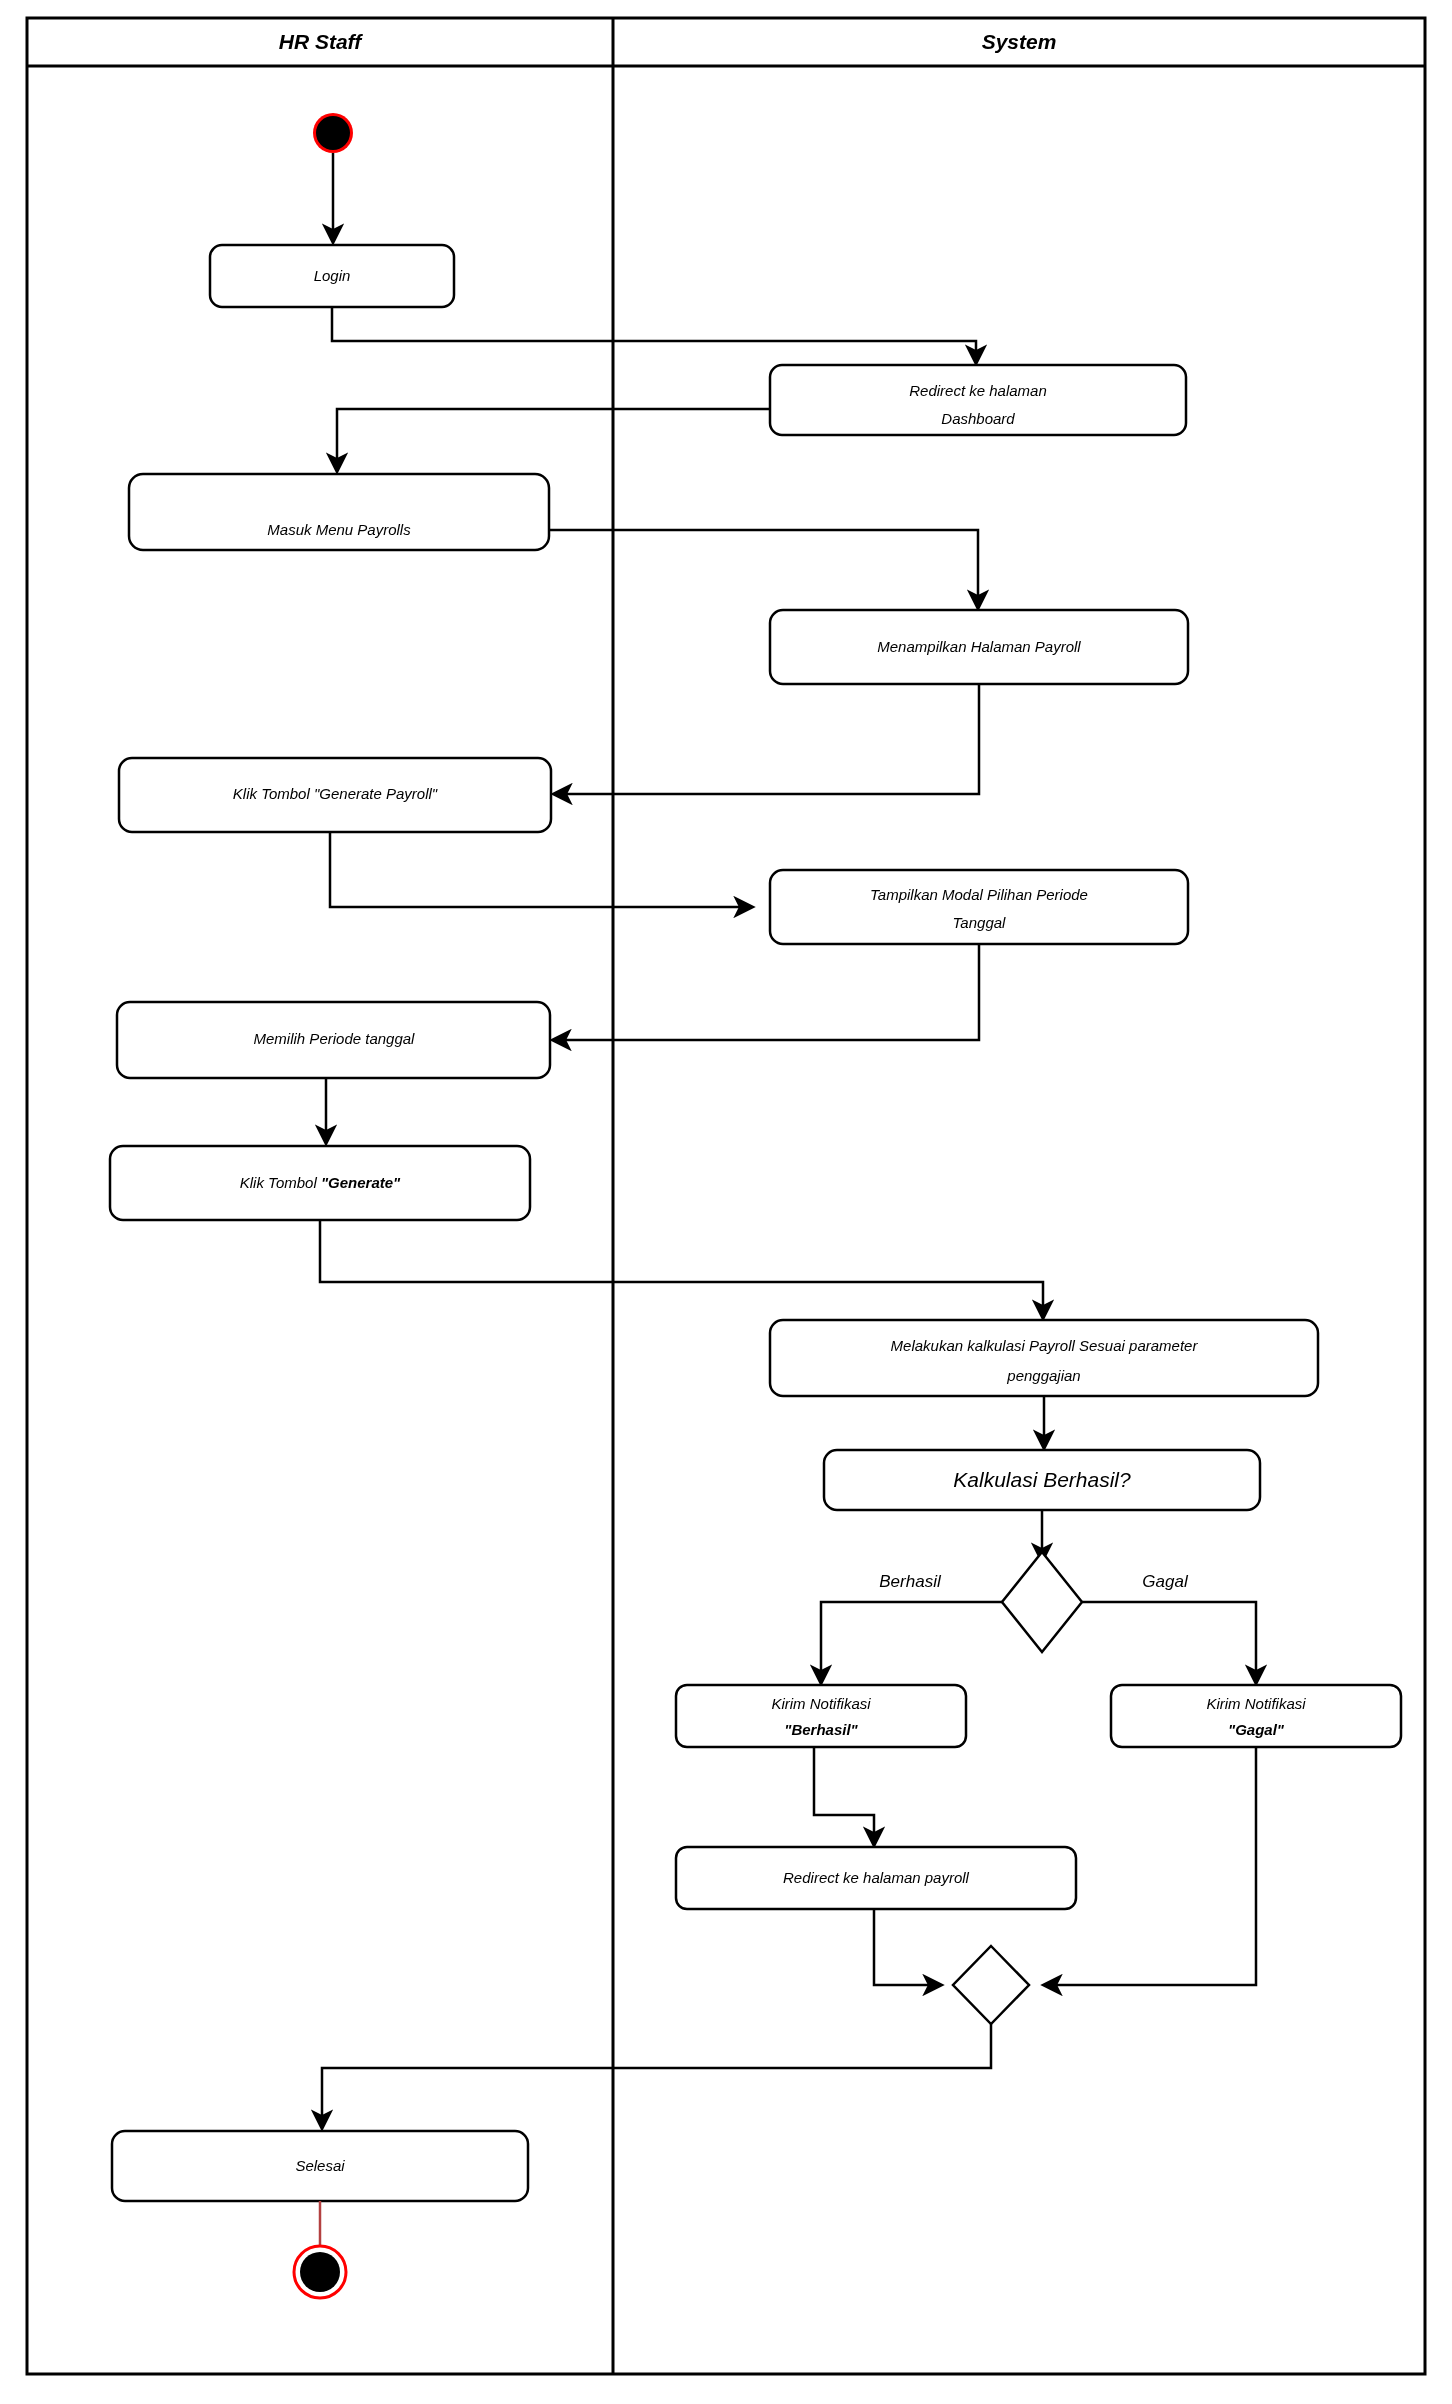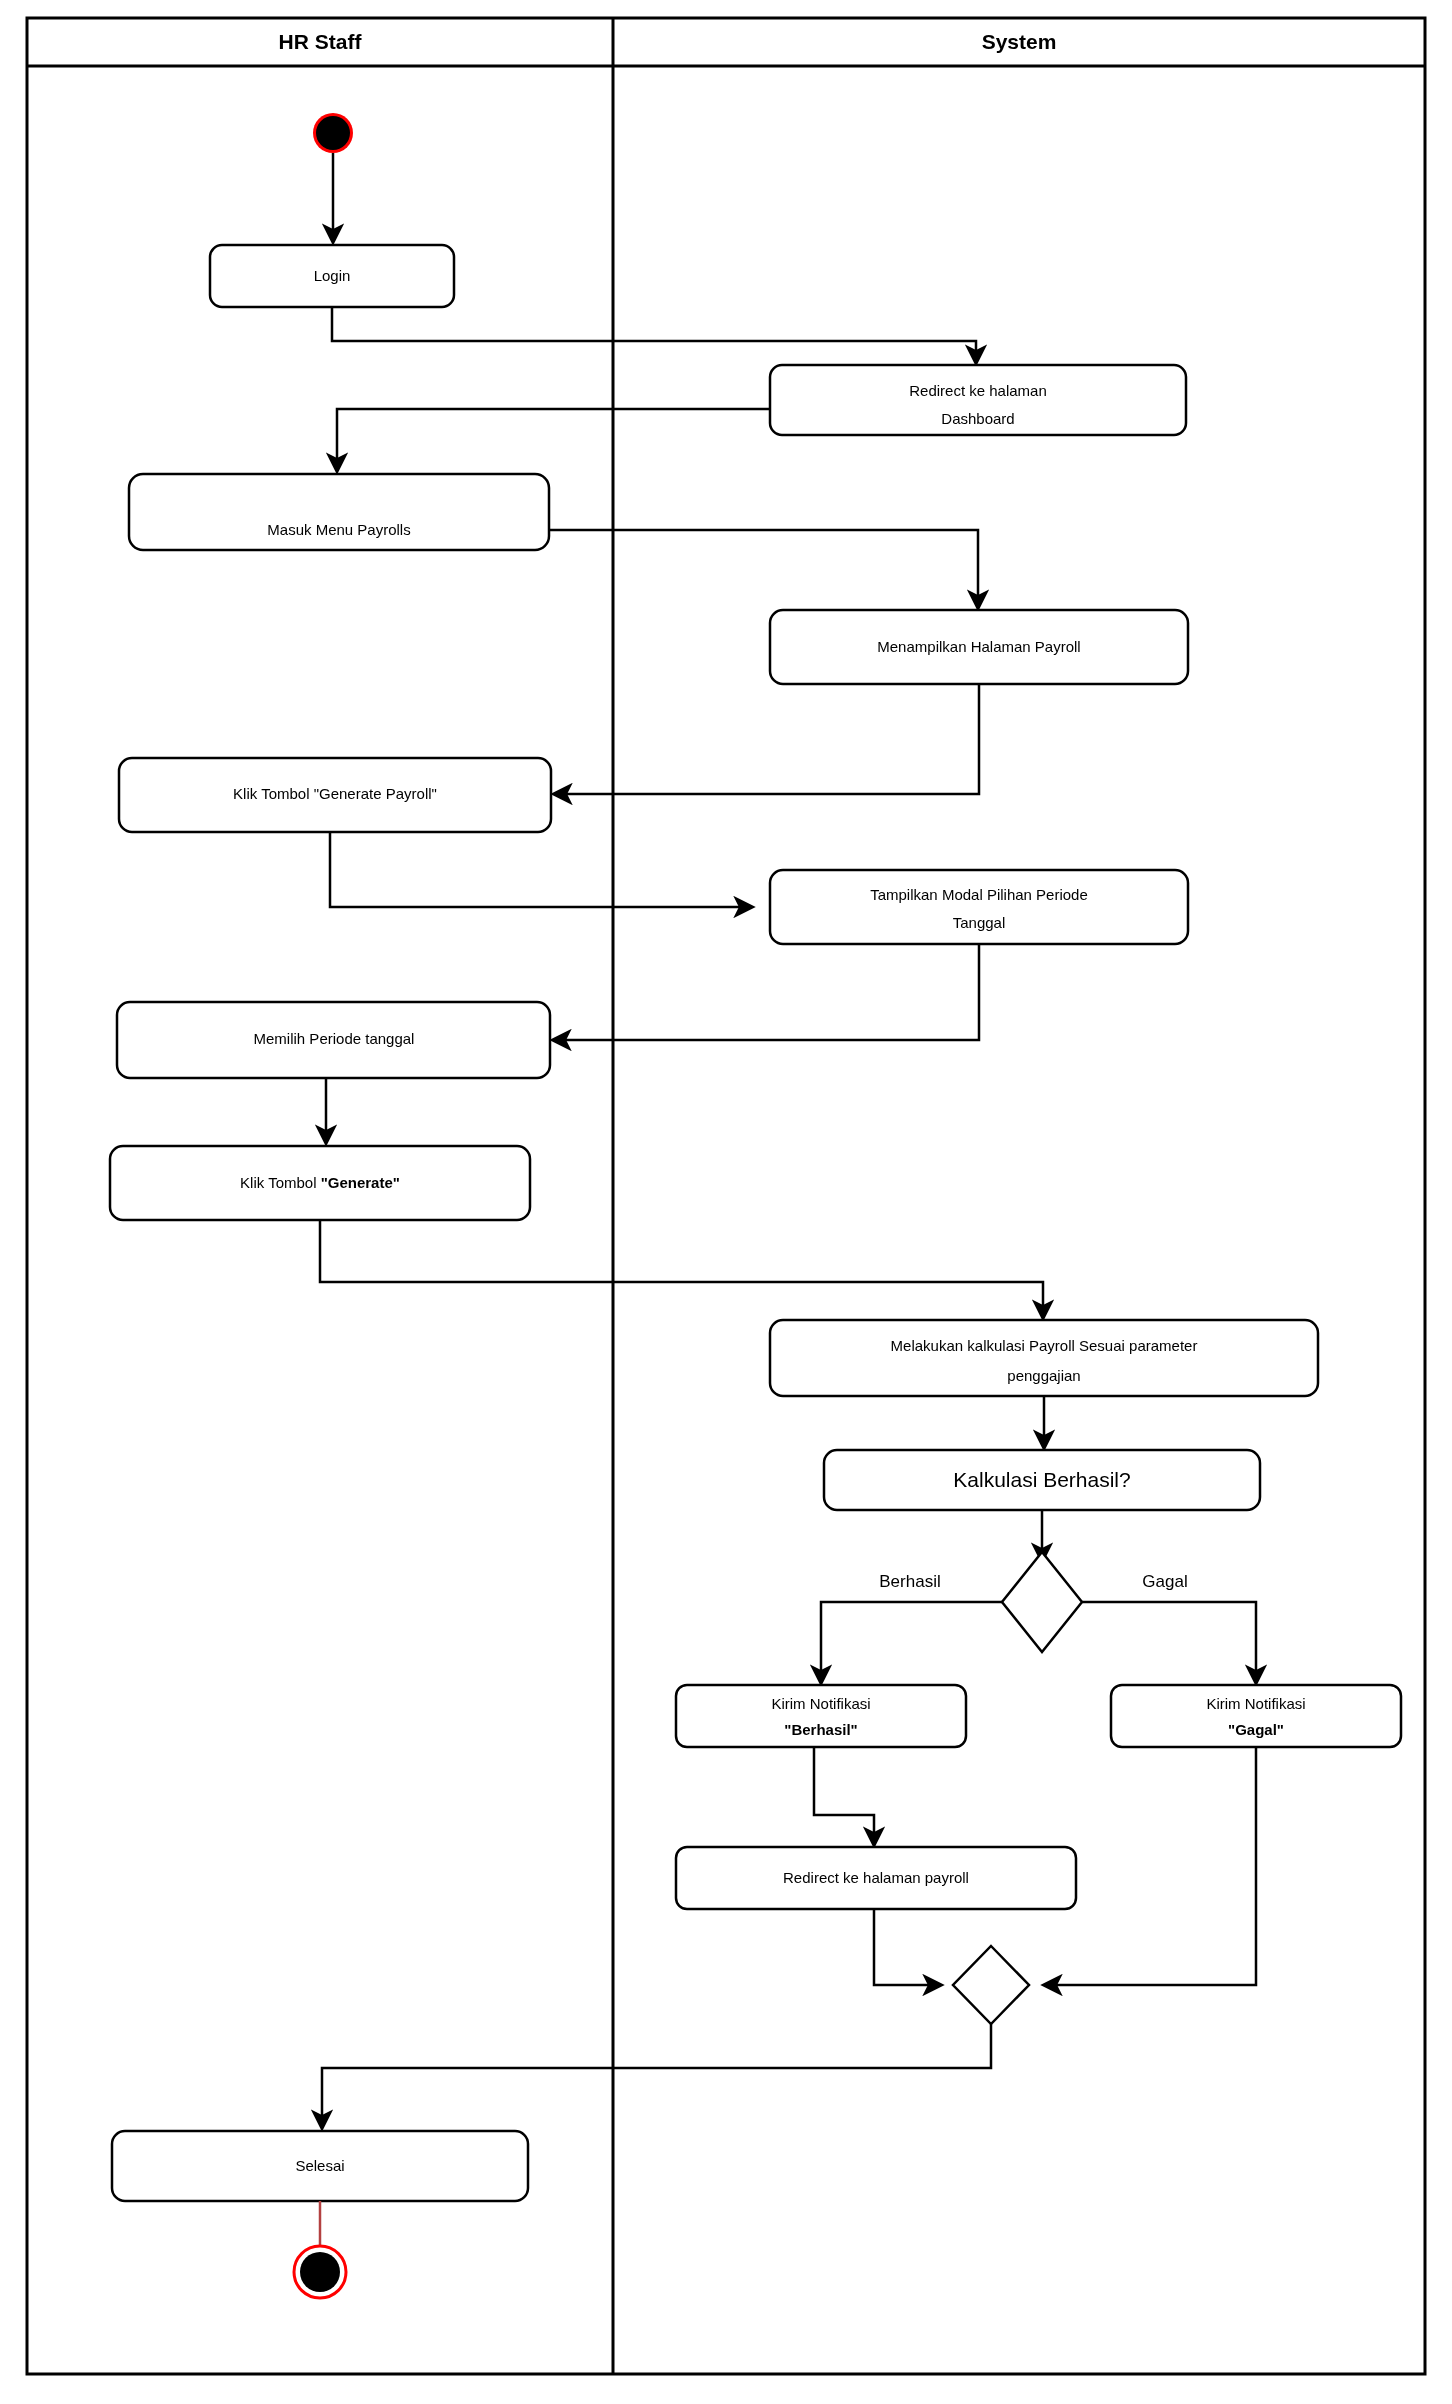--- a/index.html
+++ b/index.html
@@ -7,20 +7,21 @@
     padding: 0;
     background: #ffffff;
     font-family: "Liberation Sans", sans-serif;
   }
   #page {
     position: relative;
     width: 1452px;
     height: 2404px;
     background: #ffffff;
     overflow: hidden;
+    font-style: italic;
   }
   svg#diagram {
     position: absolute;
     left: 0; top: 0;
     width: 1452px;
     height: 2404px;
   }
   .lane-title {
     font-family: "Liberation Sans", sans-serif;
     font-size: 21px;

